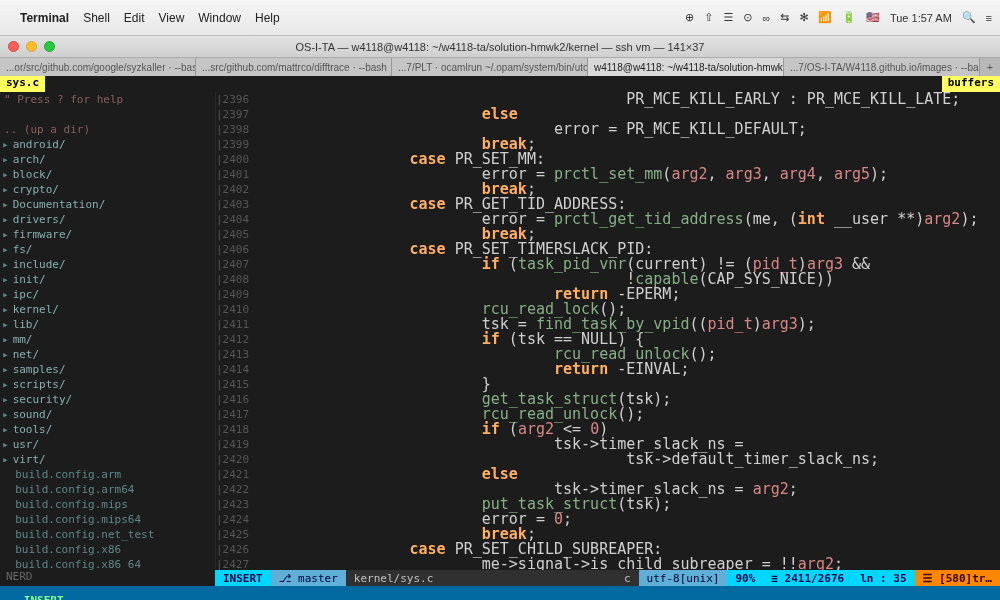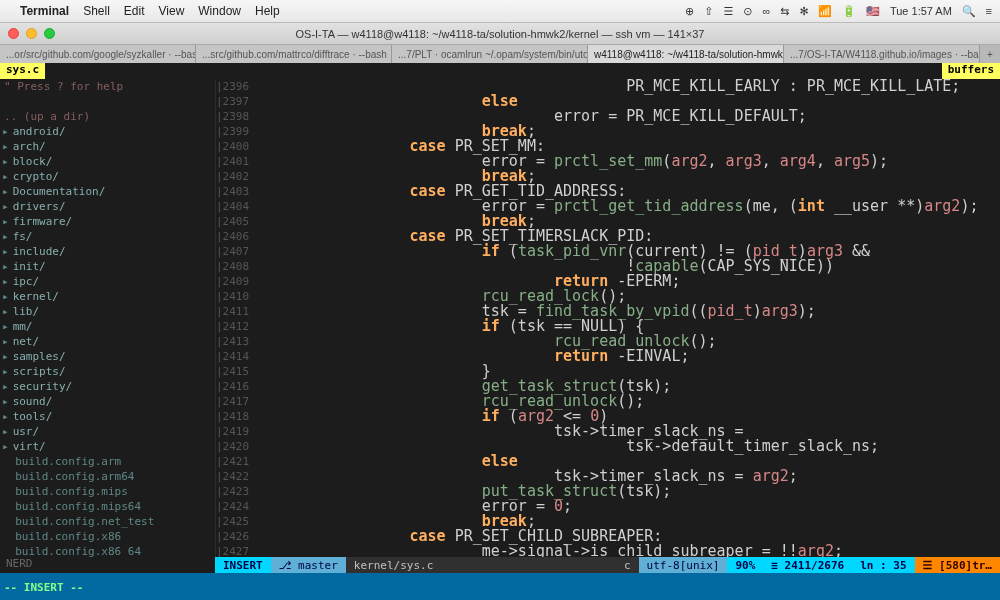--- a/index.html
+++ b/index.html
@@ -1,19 +1,19 @@
 <!DOCTYPE html>
 <html><head>
 <meta charset="utf-8">
 <style>
 * { margin: 0; padding: 0; box-sizing: border-box; }
 body { width: 1000px; height: 600px; overflow: hidden; font-family: Menlo, Monaco, monospace; font-size: 11px; background: #1a1a1a; }
 
 
-.menubar { height: 23px; background: linear-gradient(#f6f6f6, #e8e8e8); display: flex; align-items: center; padding: 0 8px; font-family: -apple-system, sans-serif; font-size: 12px; color: #222; border-bottom: 1px solid #bbb; text-align: right; }
+.menubar { height: 36px; background: linear-gradient(#f6f6f6, #e8e8e8); display: flex; align-items: center; padding: 0 8px; font-family: -apple-system, sans-serif; font-size: 12px; color: #222; border-bottom: 1px solid #bbb; text-align: right; }
 .menubar .apple { font-size: 14px; margin-right: 12px; }
 .menubar .menu-item { margin-right: 14px; }
 .menubar .app-name { font-weight: 600; margin-right: 14px; }
 .menubar .spacer { flex: 1; }
 .menubar .status { display: flex; align-items: center; gap: 10px; font-size: 11px; color: #333; }
 .menubar .status span { display: inline-block; }
 
 
 .titlebar { height: 22px; background: linear-gradient(#e2e2e2, #cfcfcf); display: flex; align-items: center; padding: 0 8px; font-family: -apple-system, sans-serif; font-size: 11px; color: #444; border-bottom: 1px solid #aaa; position: relative; }
 .traffic { display: flex; gap: 7px; position: absolute; left: 8px; }

